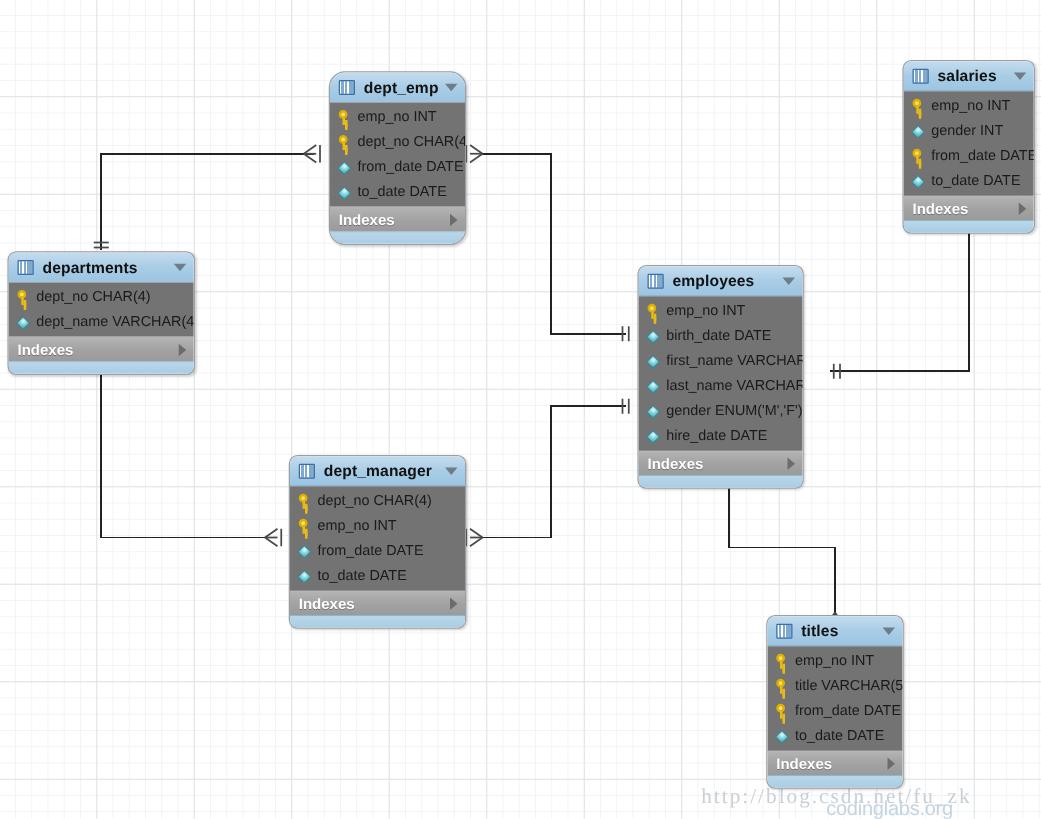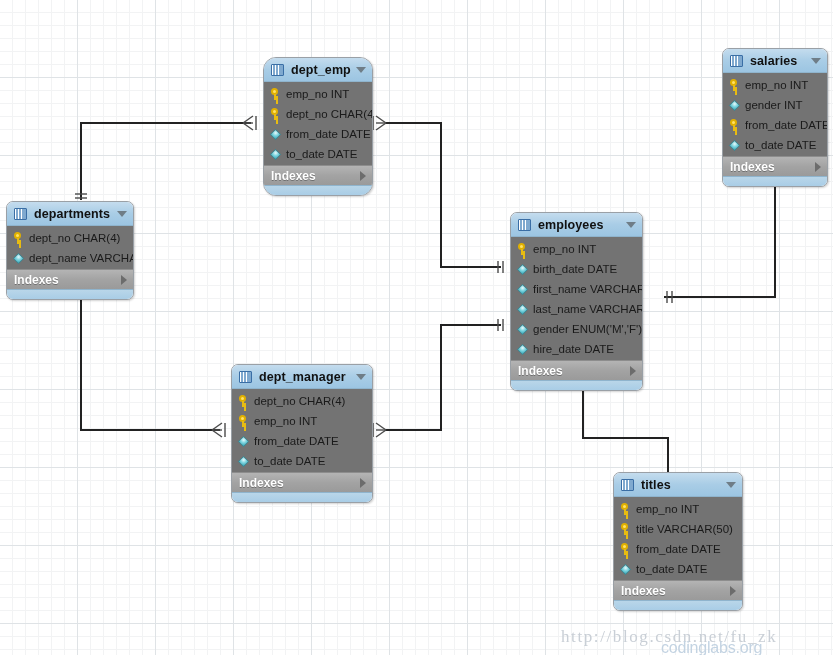--- a/index.html
+++ b/index.html
@@ -283,21 +283,21 @@
         <span class="cname">to_date DATE</span>
       </div>
     </div>
     <div class="idx">
       <span class="idx-lbl">Indexes</span>
       <span class="idx-caret"></span>
     </div>
     <div class="foot"></div>
   </div>
 
-  <div class="tbl" style="left:6px;top:201px;width:128px;">
+  <div class="tbl" style="left:6px;top:201px;width:150px;">
     <div class="tbl-head">
       <span class="tico"></span>
       <span class="tname">departments</span>
       <span class="tcaret"></span>
     </div>
     <div class="cols">
       <div class="col">
         <span class="ico-key"></span>
         <span class="cname">dept_no CHAR(4)</span>
       </div>
@@ -376,21 +376,21 @@
         <span class="cname">to_date DATE</span>
       </div>
     </div>
     <div class="idx">
       <span class="idx-lbl">Indexes</span>
       <span class="idx-caret"></span>
     </div>
     <div class="foot"></div>
   </div>
 
-  <div class="tbl" style="left:613px;top:472px;width:130px;">
+  <div class="tbl" style="left:613px;top:492px;width:110px;">
     <div class="tbl-head">
       <span class="tico"></span>
       <span class="tname">titles</span>
       <span class="tcaret"></span>
     </div>
     <div class="cols">
       <div class="col">
         <span class="ico-key"></span>
         <span class="cname">emp_no INT</span>
       </div>

